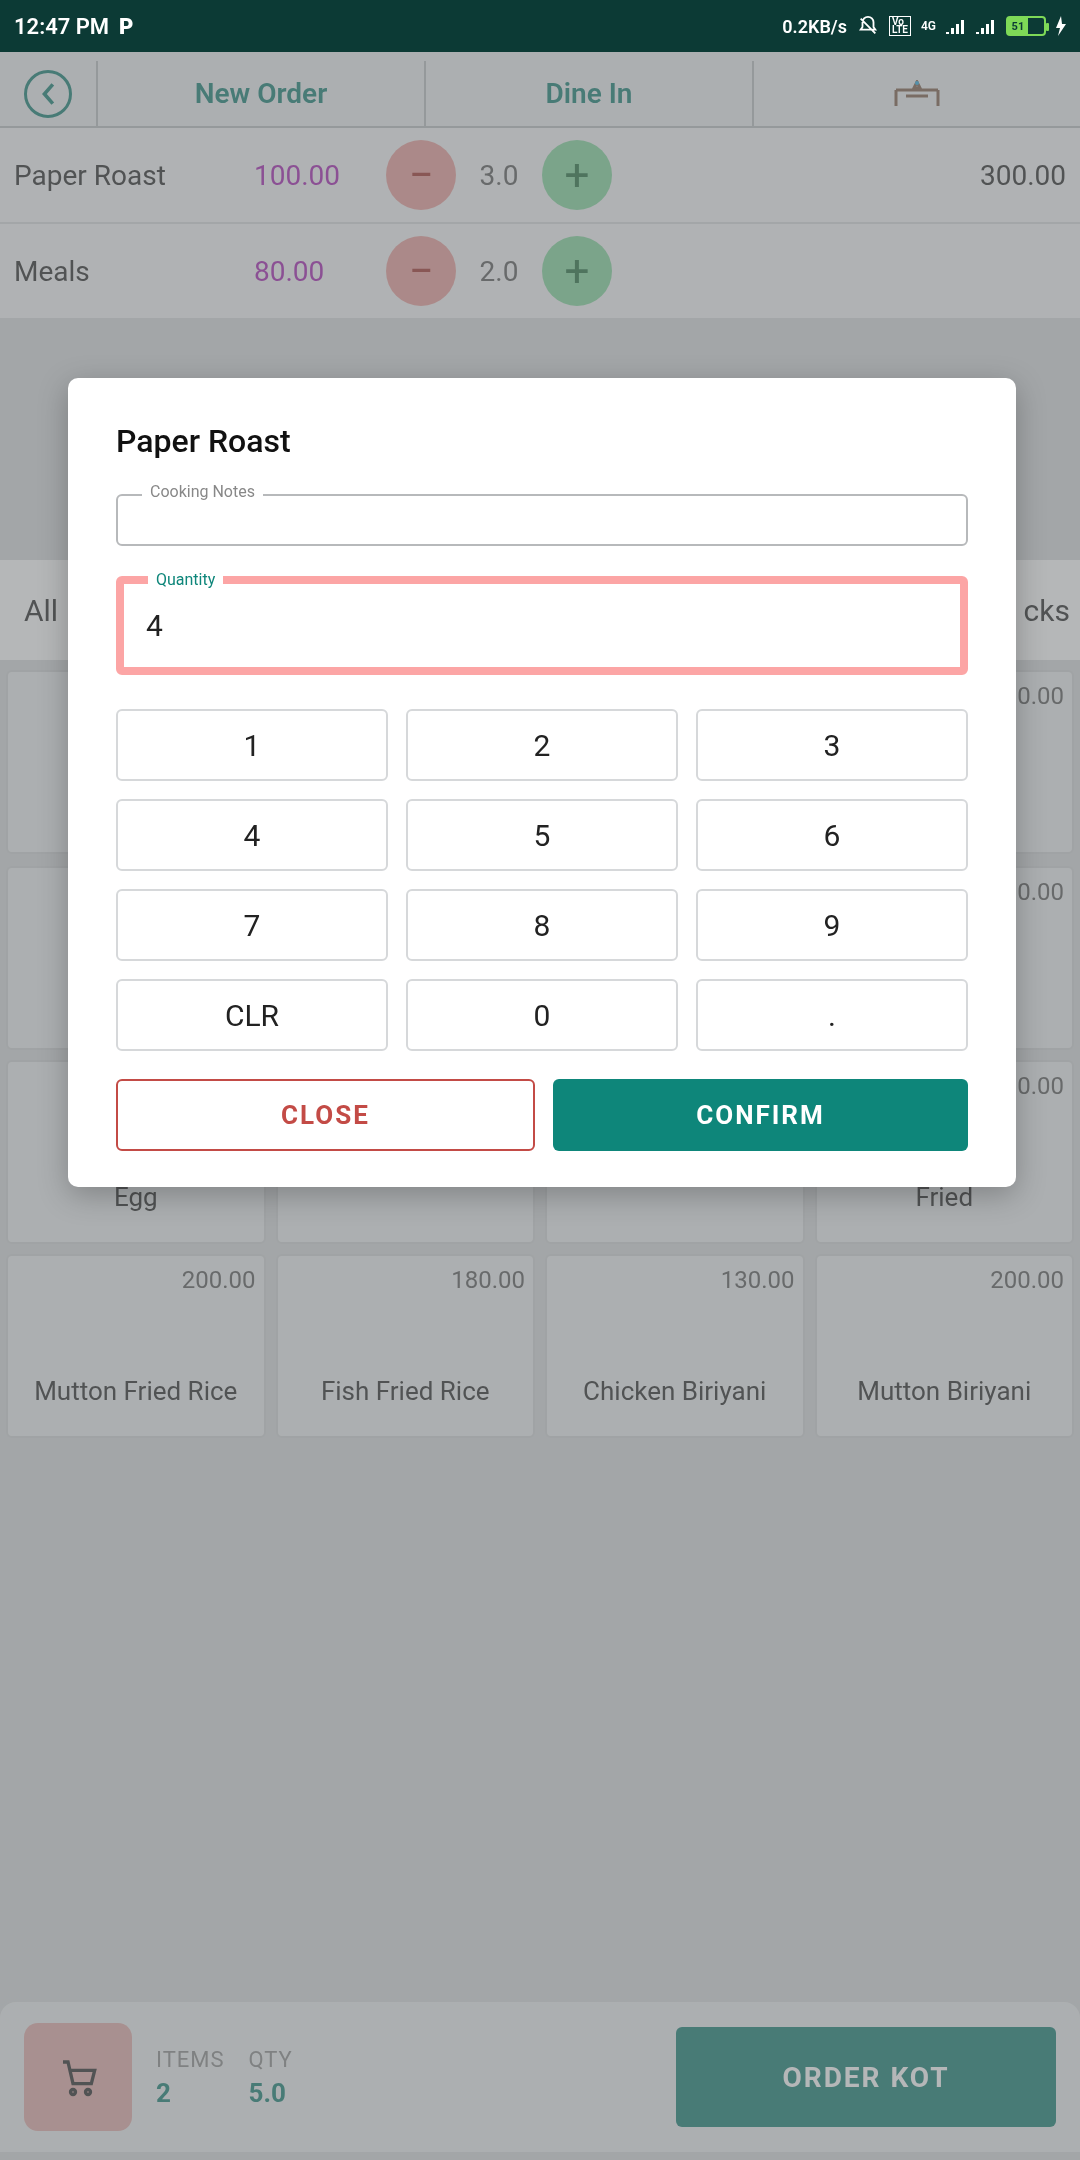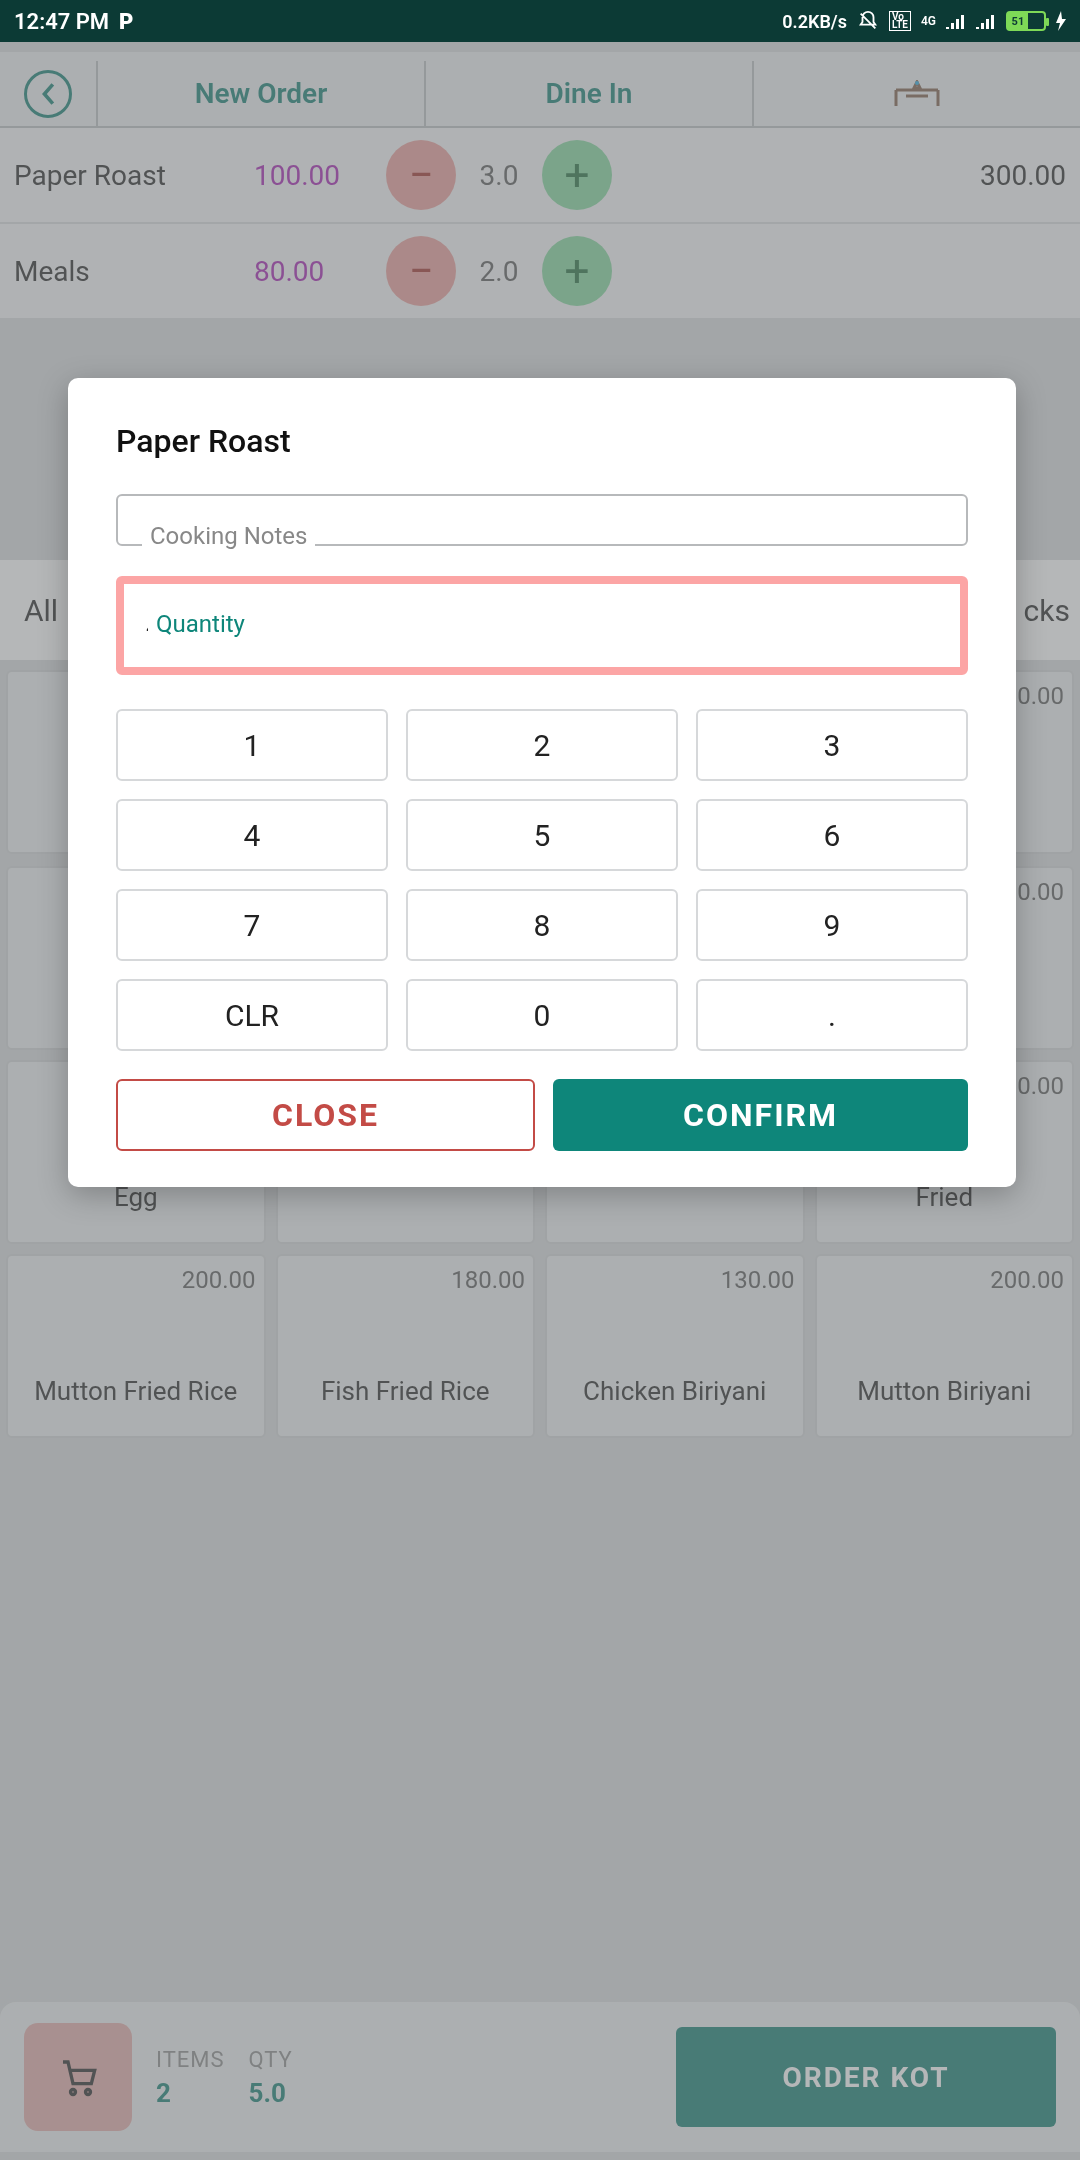--- a/index.html
+++ b/index.html
@@ -1,18 +1,18 @@
 <!DOCTYPE html>
 <html><head>
 <meta charset="utf-8">
 <style>
   * { box-sizing: border-box; margin: 0; padding: 0; font-family: -apple-system, Roboto, "Helvetica Neue", Arial, sans-serif; }
   html, body { width: 780px; height: 1560px; background: #d7d9db; overflow: hidden; }
   
-  .status-bar { position: absolute; top: 0; left: 0; right: 0; height: 42px; background: #0c3a35; color: #fff; display: flex; align-items: center; padding: 0 14px; font-size: 22px; font-weight: 600; z-index: 1; }
+  .status-bar { position: absolute; top: 0; left: 0; right: 0; height: 52px; background: #0c3a35; color: #fff; display: flex; align-items: center; padding: 0 14px; font-size: 22px; font-weight: 600; z-index: 1; }
   .status-left { display: flex; align-items: center; gap: 10px; }
   .status-right { margin-left: auto; display: flex; align-items: center; gap: 10px; font-size: 18px; }
   .battery { border: 2px solid #7ed957; border-radius: 4px; width: 40px; height: 20px; position: relative; display:flex; align-items:center; }
   .battery::after { content:""; position:absolute; right:-5px; top:5px; width:3px; height:8px; background:#7ed957; border-radius:1px; }
   .battery-fill { background:#7ed957; height:100%; width:55%; font-size:11px; color:#0c3a35; display:flex; align-items:center; justify-content:center; font-weight:700;}
   
   .topbar { position:absolute; top:52px; left:0; right:0; height:76px; background:#eceeef; display:flex; border-bottom:2px solid #b9bcbe; z-index:1;}
   .topbar > div { display:flex; align-items:center; justify-content:center; color:#0e7a6e; font-size:28px; font-weight:600; border-right:2px solid #b9bcbe;margin-top:9px; }
   .topbar .back { width:98px; }
   .topbar .tab1 { flex:1; }
@@ -52,29 +52,29 @@
   .order-kot { margin-left:auto; background:#0e7a6e; color:#fff; font-size:28px; font-weight:700; letter-spacing:2px; height:100px; flex:1; max-width:380px; border-radius:6px; display:flex; align-items:center; justify-content:center;}
   
   .scrim { position:absolute; inset:0; background:rgba(120,124,126,0.55); z-index:5; }
   
   .status-bar { z-index:6; }
   
   .dialog { position:absolute; left:68px; right:64px; top:378px; background:#fff; border-radius:10px; padding:44px 48px 36px 48px; z-index:10; box-shadow:0 8px 30px rgba(0,0,0,.25);}
   .dialog h2 { font-size:32px; font-weight:500; color:#111; margin-bottom:34px;}
   .field { position:relative; border:2px solid #b7b9bb; border-radius:6px; padding:24px 22px; margin-top:14px; }
   .field.active { border:8px solid #fca5a5; }
-  .field .legend { position:absolute; top:-14px; left:24px; background:#fff; padding:0 8px; font-size:24px; color:#888;margin-top:40px; }
+  .field .legend { position:absolute; top:-14px; left:24px; background:#fff; padding:0 8px; font-size:16px; color:#888; }
   .field.active .legend { color:#0e867a; }
   .field .value { font-size:30px; color:#222; }
   .field + .field { margin-top:30px; }
   
   .keypad { margin-top:34px; display:grid; grid-template-columns:repeat(3,1fr); gap:18px; }
   .key { height:72px; border:2px solid #d6d8da; border-radius:6px; display:flex; align-items:center; justify-content:center; font-size:30px; color:#222; }
   .dlg-actions { margin-top:28px; display:flex; gap:18px; }
-  .btn { flex:1; height:72px; border-radius:6px; display:flex; align-items:center; justify-content:center; font-size:32px; font-weight:700; letter-spacing:2px; }
+  .btn { flex:1; height:72px; border-radius:6px; display:flex; align-items:center; justify-content:center; font-size:26px; font-weight:700; letter-spacing:2px; }
   .btn-close { border:2px solid #c34b46; color:#c34b46; background:#fff; }
   .btn-confirm { background:#0e867a; color:#fff; }
   
   svg { display:block; }
 </style>
 </head>
 <body>
 
 <div class="status-bar">
   <div class="status-left">

